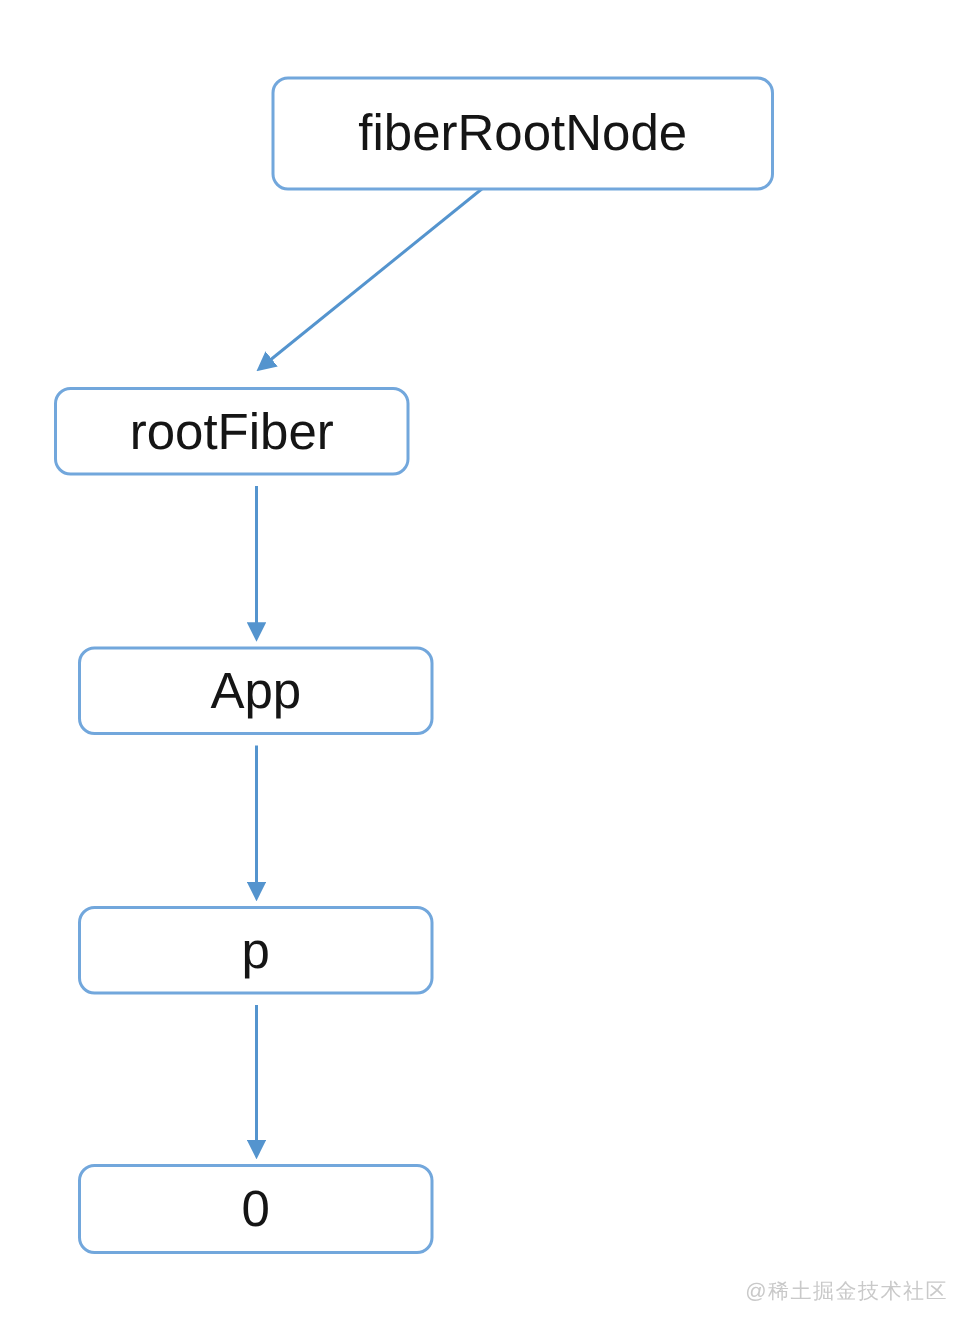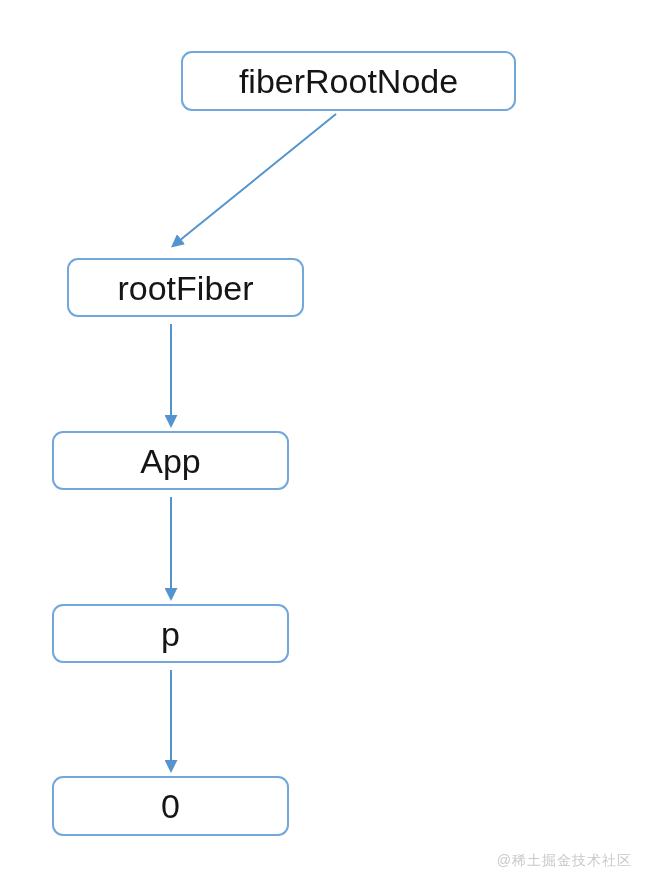--- a/index.html
+++ b/index.html
@@ -37,22 +37,22 @@
     border: 2px solid var(--box-border, #72a7dc);
     border-radius: 11px;
     background: var(--box-fill, #ffffff);
     display: flex;
     align-items: center;
     justify-content: center;
     color: var(--node-text, #151515);
     font-size: 34px;
     line-height: 1;
   }
-  .node-fiberrootnode { left: 181px; top: 51px;  width: 335px; height: 60px; }
-  .node-rootfiber     { left: 67px;  top: 258px; width: 237px; height: 59px; text-align: center; }
+  .node-fiberrootnode { left: 181px; top: 51px;  width: 335px; height: 76px; }
+  .node-rootfiber     { left: 36px;  top: 258px; width: 237px; height: 59px; text-align: center; }
   .node-app           { left: 52px;  top: 431px; width: 237px; height: 59px; }
   .node-p             { left: 52px;  top: 604px; width: 237px; height: 59px; }
   .node-0             { left: 52px;  top: 776px; width: 237px; height: 60px; }
   .edge-label {
     position: absolute;
     left: 114px;
     top: 165px;
     font-size: 32px;
     color: var(--edge-label, #5d8f3c);
     line-height: 1;

